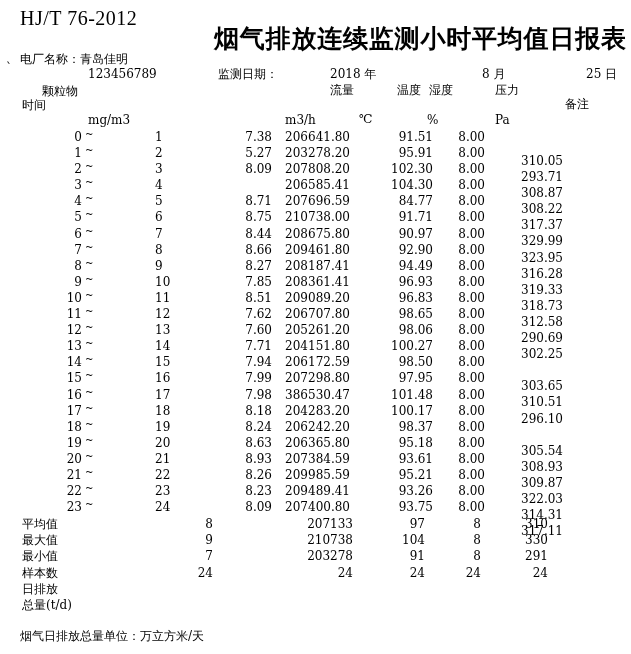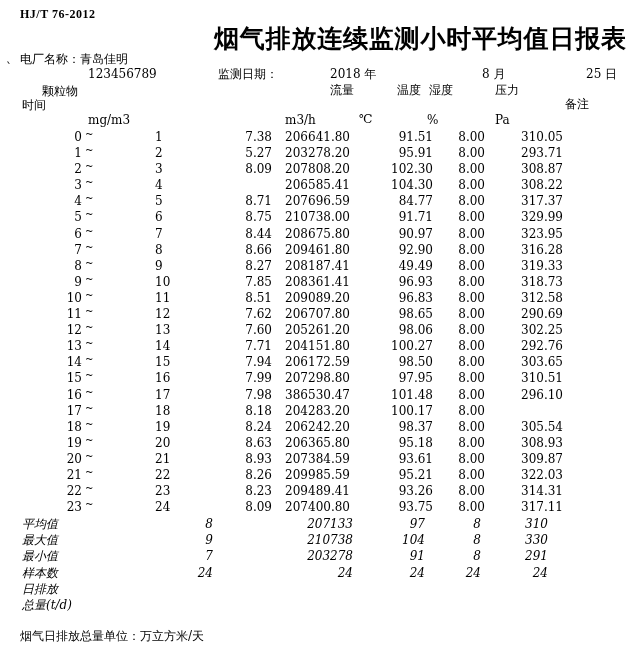--- a/index.html
+++ b/index.html
@@ -6,21 +6,21 @@
   .page{
     position:relative;
     width:631px;height:654px;
     background:#ffffff;
     color:#000;
     font-family:"DejaVu Serif", serif;
     font-size:12px;
     overflow:hidden;
   }
   .abs{position:absolute;white-space:pre;}
-  .std{left:20px;top:7px;font-family:"Liberation Serif",serif;font-weight:bold;font-size:12px;letter-spacing:0.5px;}
+  .std{left:20px;top:7px;font-family:"Liberation Serif",serif;font-weight:normal;font-size:20px;letter-spacing:0.5px;}
   .title{left:214px;top:22px;font-family:"Liberation Sans",sans-serif;font-weight:bold;font-size:25px;letter-spacing:0.8px;}
   .plant{left:20px;top:51px;}
   .tick{left:6px;top:61px;}
   .plantid{left:88px;top:67px;}
   .datelabel{left:218px;top:66px;}
   .dyear{left:330px;top:66px;}
   .dmonth{left:482px;top:66px;}
   .dday{left:586px;top:66px;}
   .h-pollutant{left:42px;top:83px;}
   .h-flow{left:330px;top:82px;}
@@ -28,32 +28,32 @@
   .h-hum{left:429px;top:82px;}
   .h-press{left:495px;top:82px;}
   .h-time{left:22px;top:97px;font-family:Liberation Mono, monospace;}
   .h-remark{left:565px;top:96px;}
   .u-pm{left:88px;top:113px;}
   .u-flow{left:285px;top:113px;}
   .u-temp{left:359px;top:112px;}
   .u-hum{left:427px;top:113px;}
   .u-press{left:495px;top:113px;}
   .rows{position:absolute;left:0;top:129px;width:631px;}
-  .summary{position:absolute;left:0;top:515.5px;width:534px;font-style:italic;}
+  .summary{position:absolute;left:0;top:515.5px;width:534px;}
   .row{position:relative;height:16.1px;line-height:16.1px;white-space:pre;}
   .srow{position:relative;height:16.4px;line-height:16.4px;white-space:pre;}
   .c{position:absolute;top:0;left:0;text-align:right;white-space:pre;}
   .cs{width:82px;}
   .tl{position:absolute;left:85px;top:0;font-size:10px;line-height:10px;}
   .ce{left:155px;text-align:left;}
   .cpm{width:272px;}
   .cfl{width:350px;}
   .ct{width:433px;}
   .ch{width:485px;}
-  .cp{width:563px;}
+  .cp{width:563px;margin-top:24px;}
   .sl{position:absolute;left:22px;top:0;text-align:left;white-space:pre;}
   .spm{width:213px;}
   .sfl{width:353px;}
   .st{width:425px;}
   .sh{width:481px;}
   .sp{width:548px;}
   .footer{left:20px;top:628px;}
 </style>
 </head>
 <body>
@@ -87,26 +87,26 @@
 
   <div class="rows">
       <div class="row"><span class="c cs">0</span><span class="tl">~</span><span class="c ce">1</span><span class="c cpm">7.38</span><span class="c cfl">206641.80</span><span class="c ct">91.51</span><span class="c ch">8.00</span><span class="c cp">310.05</span></div>
       <div class="row"><span class="c cs">1</span><span class="tl">~</span><span class="c ce">2</span><span class="c cpm">5.27</span><span class="c cfl">203278.20</span><span class="c ct">95.91</span><span class="c ch">8.00</span><span class="c cp">293.71</span></div>
       <div class="row"><span class="c cs">2</span><span class="tl">~</span><span class="c ce">3</span><span class="c cpm">8.09</span><span class="c cfl">207808.20</span><span class="c ct">102.30</span><span class="c ch">8.00</span><span class="c cp">308.87</span></div>
       <div class="row"><span class="c cs">3</span><span class="tl">~</span><span class="c ce">4</span><span class="c cfl">206585.41</span><span class="c ct">104.30</span><span class="c ch">8.00</span><span class="c cp">308.22</span></div>
       <div class="row"><span class="c cs">4</span><span class="tl">~</span><span class="c ce">5</span><span class="c cpm">8.71</span><span class="c cfl">207696.59</span><span class="c ct">84.77</span><span class="c ch">8.00</span><span class="c cp">317.37</span></div>
       <div class="row"><span class="c cs">5</span><span class="tl">~</span><span class="c ce">6</span><span class="c cpm">8.75</span><span class="c cfl">210738.00</span><span class="c ct">91.71</span><span class="c ch">8.00</span><span class="c cp">329.99</span></div>
       <div class="row"><span class="c cs">6</span><span class="tl">~</span><span class="c ce">7</span><span class="c cpm">8.44</span><span class="c cfl">208675.80</span><span class="c ct">90.97</span><span class="c ch">8.00</span><span class="c cp">323.95</span></div>
       <div class="row"><span class="c cs">7</span><span class="tl">~</span><span class="c ce">8</span><span class="c cpm">8.66</span><span class="c cfl">209461.80</span><span class="c ct">92.90</span><span class="c ch">8.00</span><span class="c cp">316.28</span></div>
-      <div class="row"><span class="c cs">8</span><span class="tl">~</span><span class="c ce">9</span><span class="c cpm">8.27</span><span class="c cfl">208187.41</span><span class="c ct">49.49</span><span class="c ch">8.00</span><span class="c cp">319.33</span></div>
+      <div class="row"><span class="c cs">8</span><span class="tl">~</span><span class="c ce">9</span><span class="c cpm">8.27</span><span class="c cfl">208187.41</span><span class="c ct">94.49</span><span class="c ch">8.00</span><span class="c cp">319.33</span></div>
       <div class="row"><span class="c cs">9</span><span class="tl">~</span><span class="c ce">10</span><span class="c cpm">7.85</span><span class="c cfl">208361.41</span><span class="c ct">96.93</span><span class="c ch">8.00</span><span class="c cp">318.73</span></div>
       <div class="row"><span class="c cs">10</span><span class="tl">~</span><span class="c ce">11</span><span class="c cpm">8.51</span><span class="c cfl">209089.20</span><span class="c ct">96.83</span><span class="c ch">8.00</span><span class="c cp">312.58</span></div>
       <div class="row"><span class="c cs">11</span><span class="tl">~</span><span class="c ce">12</span><span class="c cpm">7.62</span><span class="c cfl">206707.80</span><span class="c ct">98.65</span><span class="c ch">8.00</span><span class="c cp">290.69</span></div>
       <div class="row"><span class="c cs">12</span><span class="tl">~</span><span class="c ce">13</span><span class="c cpm">7.60</span><span class="c cfl">205261.20</span><span class="c ct">98.06</span><span class="c ch">8.00</span><span class="c cp">302.25</span></div>
-      <div class="row"><span class="c cs">13</span><span class="tl">~</span><span class="c ce">14</span><span class="c cpm">7.71</span><span class="c cfl">204151.80</span><span class="c ct">100.27</span><span class="c ch">8.00</span><span class="c cp">292.76</span></div>
+      <div class="row"><span class="c cs">13</span><span class="tl">~</span><span class="c ce">14</span><span class="c cpm">7.71</span><span class="c cfl">204151.80</span><span class="c ct">100.27</span><span class="c ch">8.00</span></div>
       <div class="row"><span class="c cs">14</span><span class="tl">~</span><span class="c ce">15</span><span class="c cpm">7.94</span><span class="c cfl">206172.59</span><span class="c ct">98.50</span><span class="c ch">8.00</span><span class="c cp">303.65</span></div>
       <div class="row"><span class="c cs">15</span><span class="tl">~</span><span class="c ce">16</span><span class="c cpm">7.99</span><span class="c cfl">207298.80</span><span class="c ct">97.95</span><span class="c ch">8.00</span><span class="c cp">310.51</span></div>
       <div class="row"><span class="c cs">16</span><span class="tl">~</span><span class="c ce">17</span><span class="c cpm">7.98</span><span class="c cfl">386530.47</span><span class="c ct">101.48</span><span class="c ch">8.00</span><span class="c cp">296.10</span></div>
       <div class="row"><span class="c cs">17</span><span class="tl">~</span><span class="c ce">18</span><span class="c cpm">8.18</span><span class="c cfl">204283.20</span><span class="c ct">100.17</span><span class="c ch">8.00</span></div>
       <div class="row"><span class="c cs">18</span><span class="tl">~</span><span class="c ce">19</span><span class="c cpm">8.24</span><span class="c cfl">206242.20</span><span class="c ct">98.37</span><span class="c ch">8.00</span><span class="c cp">305.54</span></div>
       <div class="row"><span class="c cs">19</span><span class="tl">~</span><span class="c ce">20</span><span class="c cpm">8.63</span><span class="c cfl">206365.80</span><span class="c ct">95.18</span><span class="c ch">8.00</span><span class="c cp">308.93</span></div>
       <div class="row"><span class="c cs">20</span><span class="tl">~</span><span class="c ce">21</span><span class="c cpm">8.93</span><span class="c cfl">207384.59</span><span class="c ct">93.61</span><span class="c ch">8.00</span><span class="c cp">309.87</span></div>
       <div class="row"><span class="c cs">21</span><span class="tl">~</span><span class="c ce">22</span><span class="c cpm">8.26</span><span class="c cfl">209985.59</span><span class="c ct">95.21</span><span class="c ch">8.00</span><span class="c cp">322.03</span></div>
       <div class="row"><span class="c cs">22</span><span class="tl">~</span><span class="c ce">23</span><span class="c cpm">8.23</span><span class="c cfl">209489.41</span><span class="c ct">93.26</span><span class="c ch">8.00</span><span class="c cp">314.31</span></div>
       <div class="row"><span class="c cs">23</span><span class="tl">~</span><span class="c ce">24</span><span class="c cpm">8.09</span><span class="c cfl">207400.80</span><span class="c ct">93.75</span><span class="c ch">8.00</span><span class="c cp">317.11</span></div>

